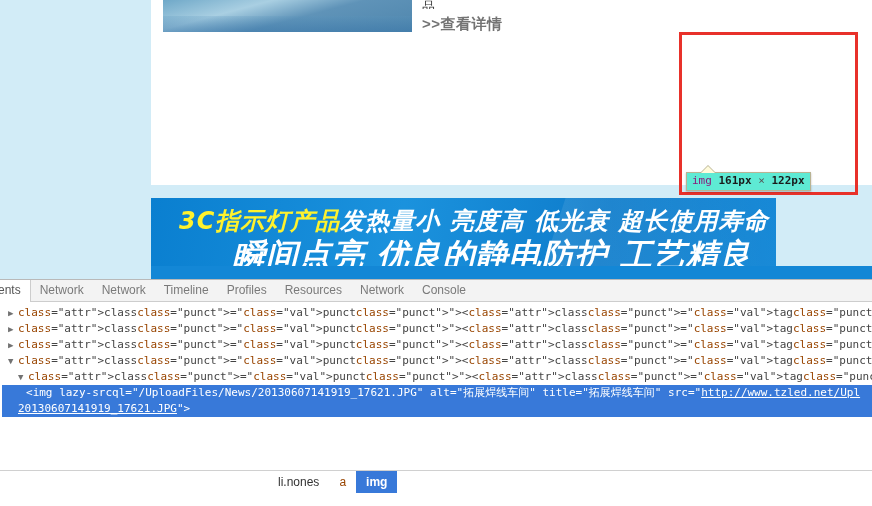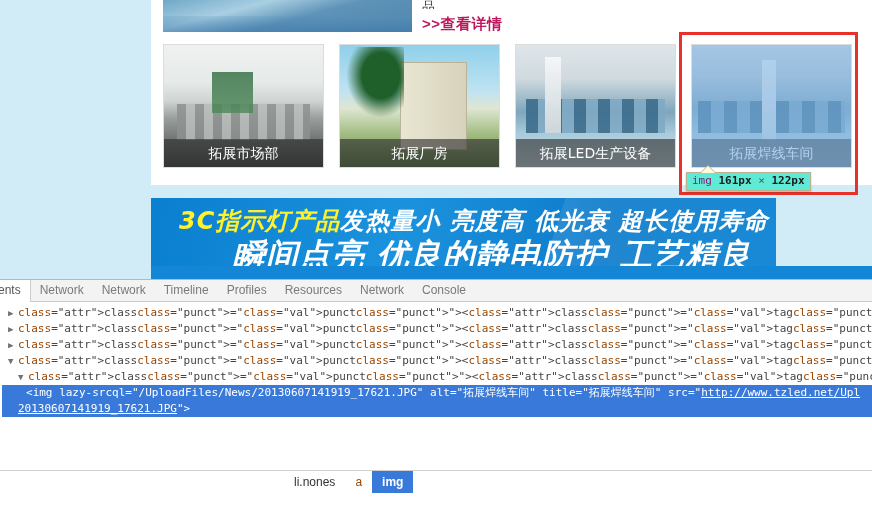--- a/index.html
+++ b/index.html
@@ -30,21 +30,21 @@
   .hero-photo::after{
     content:""; position:absolute; left:0; bottom:0; width:100%; height:16px;
     background: linear-gradient(180deg, rgba(90,150,190,.2), rgba(60,120,170,.55));
   }
   .hero-side { position: absolute; left: 422px; top: 0px; width: 200px; }
   .hero-side .frag {
     font-size: 13px; color: #333; line-height: 14px; height: 9px; overflow: hidden;
     display:block;
   }
   .hero-side .more {
-    display: block; margin-top: 6px; color: #be185d; font-size: 15px;
+    display: block; margin-top: 6px; color: #737373; font-size: 15px;
     font-weight: 600; text-decoration: none; letter-spacing: .5px;
   }
 
   
   .thumbs {
     position: absolute; left: 163px; top: 44px;
     width: 700px; height: 128px;
     display: flex; gap: 15px;
   }
   .thumb {
@@ -213,21 +213,21 @@
   .indent1 { padding-left: 16px; }
   .indent2 { padding-left: 24px; }
 
   
   .crumbs {
     position: absolute; left: 0; bottom: 0; width: 872px; height: 36px;
     background: #ffffff; border-top: 1px solid #d0d0d0;
     display: flex; align-items: center;
   }
   .crumbs-inner {
-    position: absolute; left: 284px; top: 0; height: 22px;
+    position: absolute; left: 268px; top: 0; height: 22px;
     display: flex; align-items: flex-start;
     font-family: "Liberation Sans", sans-serif; font-size: 12px;
   }
   .crumb {
     padding: 2px 10px; line-height: 18px; color: #333; white-space: nowrap;
   }
   .crumb.active { background: #3879d9; color: #fff; font-weight: bold; }
   .crumb-a { color: #994500; }
 </style>
 </head>
@@ -238,39 +238,20 @@
   <div class="page">
     <div class="page-white"></div>
 
     <div class="hero-photo"></div>
 
     <div class="hero-side">
       <span class="frag">品。</span>
       <a class="more" href="#">&gt;&gt;查看详情</a>
     </div>
 
-    <div class="thumbs">
-      <div class="thumb">
-        <div class="photo ph-office"></div>
-        <div class="cap">拓展市场部</div>
-      </div>
-      <div class="thumb">
-        <div class="photo ph-building"></div>
-        <div class="cap">拓展厂房</div>
-      </div>
-      <div class="thumb">
-        <div class="photo ph-led"></div>
-        <div class="cap">拓展LED生产设备</div>
-      </div>
-      <div class="thumb inspected">
-        <div class="photo ph-weld"></div>
-        <div class="cap">拓展焊线车间</div>
-        <div class="hl-overlay"></div>
-      </div>
-    </div>
 
     <div class="inspect-tip">
       <span class="tag">img</span>
       <span class="num">161px</span>
       <span class="x">×</span>
       <span class="num">122px</span>
     </div>
 
     <div class="banner">
       <div class="line1">

